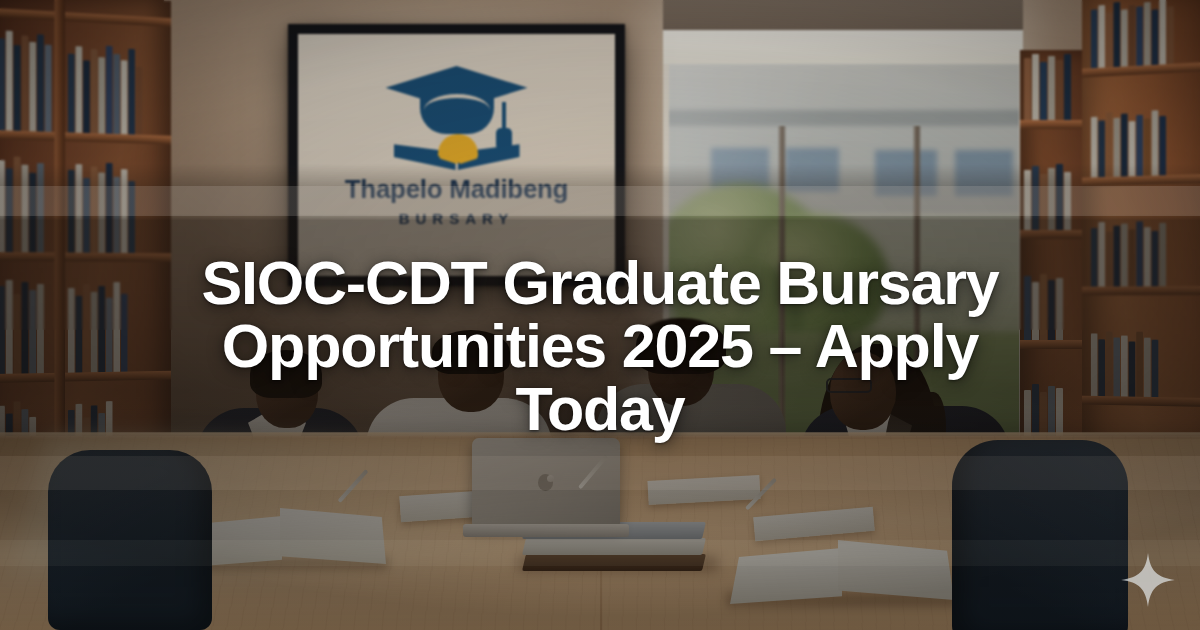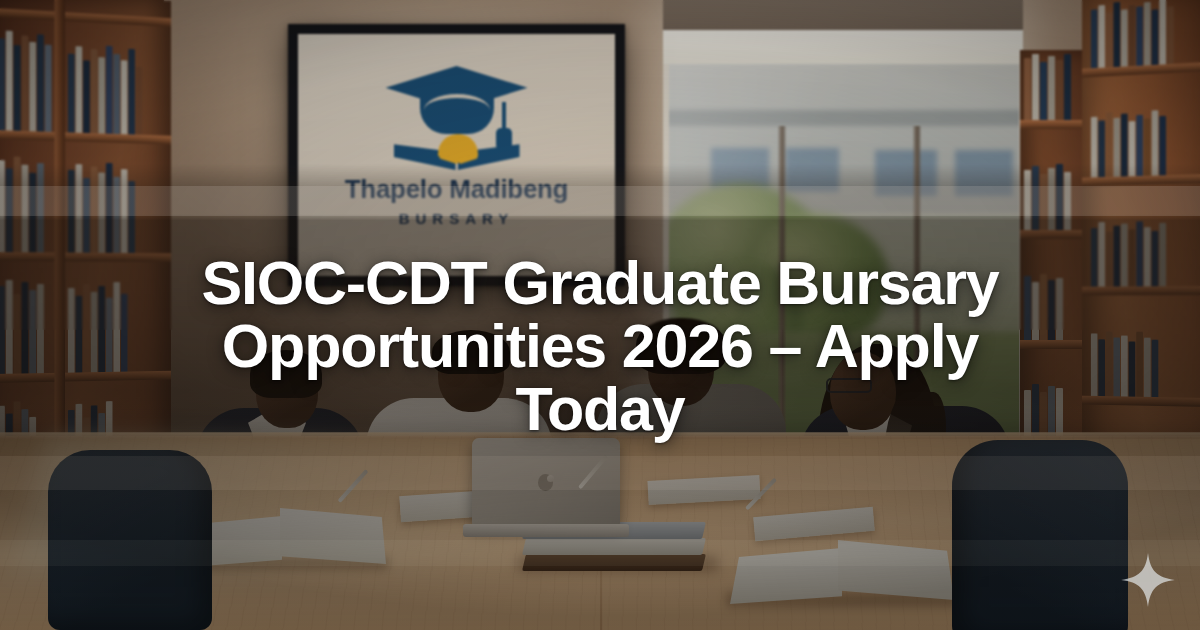--- a/index.html
+++ b/index.html
@@ -729,20 +729,20 @@
     <div class="soft-blur"></div>
     <div class="room-shade"></div>
   </div>
 
   <div class="scrim"></div>
   <div class="band-a"></div>
   <div class="band-b"></div>
   <div class="band-c"></div>
 
   <div class="headline-wrap">
-    <h1 class="headline">SIOC-CDT Graduate Bursary Opportunities 2026 – Apply Today</h1>
+    <h1 class="headline">SIOC-CDT Graduate Bursary Opportunities 2025 – Apply Today</h1>
   </div>
 
   <svg class="sparkle" viewBox="0 0 100 100">
     <path d="M50 2 C54 34 66 46 98 50 C66 54 54 66 50 98 C46 66 34 54 2 50 C34 46 46 34 50 2 Z" fill="#e9eef2" fill-opacity="0.85"></path>
   </svg>
 
 </div>
 
 </body></html>

